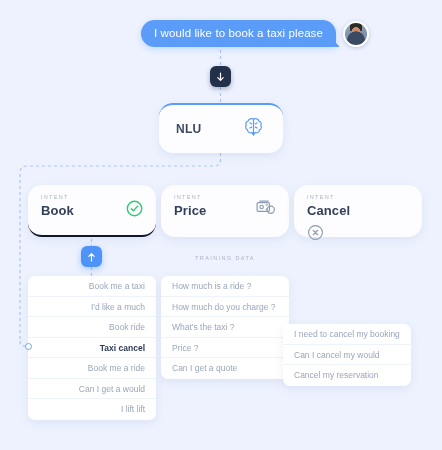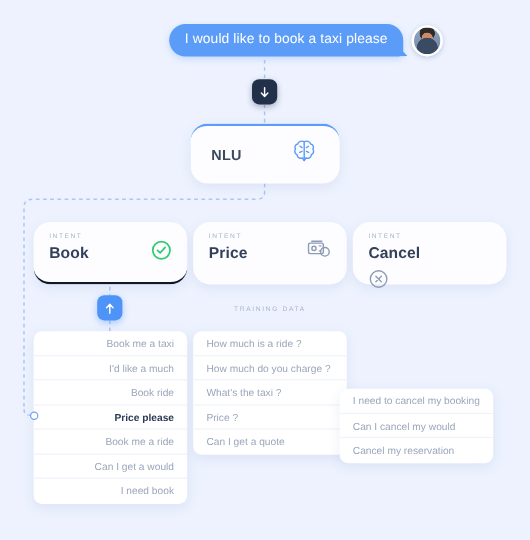--- a/index.html
+++ b/index.html
@@ -316,24 +316,24 @@
       <path d="M4.5 9 L4.5 2 M1.8 4.4 L4.5 1.6 L7.2 4.4" fill="none" stroke="#ffffff" stroke-width="1.2" stroke-linecap="round" stroke-linejoin="round"></path>
     </svg>
   </div>
 
   <div id="training-heading">Training data</div>
 
   <div class="phrase-list" id="phrase-list-book">
       <div class="phrase-item">Book me a taxi</div>
       <div class="phrase-item">I'd like a much</div>
       <div class="phrase-item">Book ride</div>
-      <div class="phrase-item highlight">Price please</div>
+      <div class="phrase-item highlight">Taxi cancel</div>
       <div class="phrase-item">Book me a ride</div>
       <div class="phrase-item">Can I get a would</div>
-      <div class="phrase-item">I need book</div>
+      <div class="phrase-item">I lift lift</div>
     </div>
   <div class="phrase-list" id="phrase-list-price">
       <div class="phrase-item">How much is a ride ?</div>
       <div class="phrase-item">How much do you charge ?</div>
       <div class="phrase-item">What's the taxi ?</div>
       <div class="phrase-item">Price ?</div>
       <div class="phrase-item">Can I get a quote</div>
     </div>
   <div class="phrase-list" id="phrase-list-cancel">
       <div class="phrase-item">I need to cancel my booking</div>

